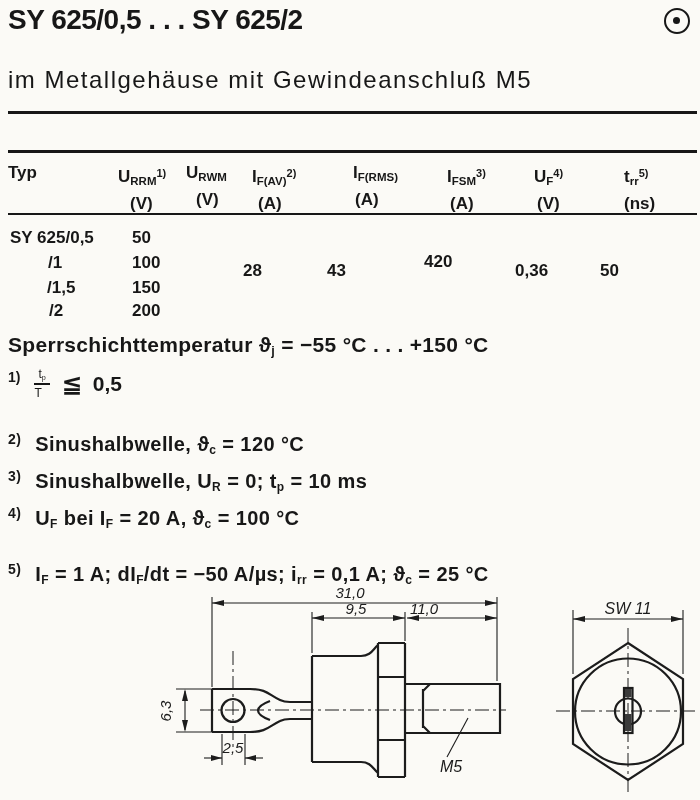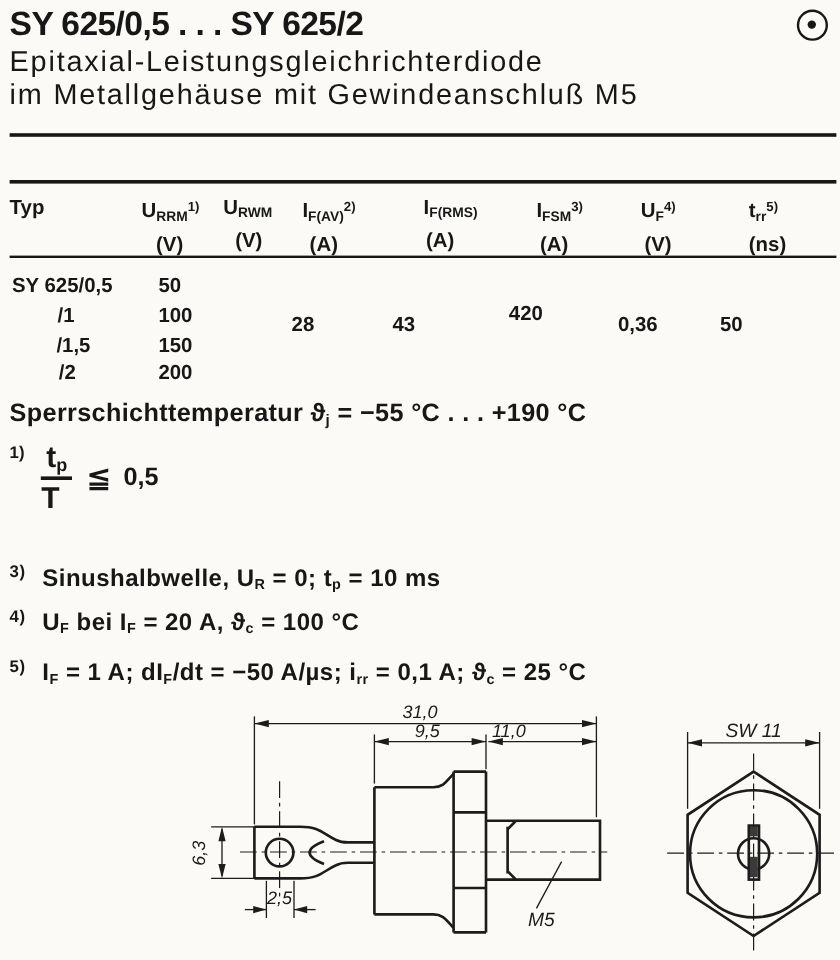--- a/index.html
+++ b/index.html
@@ -21,21 +21,21 @@
   .td{position:absolute;font-size:17px;font-weight:700;white-space:nowrap;}
   .num{width:60px;text-align:left;}
   
   .jline{position:absolute;left:8px;top:333px;font-size:21px;font-weight:700;letter-spacing:0.3px;white-space:nowrap;}
   .seg-sub{font-size:0.6em;vertical-align:-0.22em;}
   .seg-sup{font-size:0.6em;vertical-align:0.45em;}
   .footnote{position:absolute;left:8px;font-size:20px;font-weight:700;letter-spacing:0.4px;white-space:nowrap;}
   .fn-marker{display:inline-block;font-size:14px;vertical-align:7px;margin-right:14px;font-weight:700;}
   .fn1{position:absolute;left:8px;top:367px;display:flex;align-items:center;}
   .fn1 .fn-marker{align-self:flex-start;margin-top:2px;}
-  .frac{display:inline-block;font-size:25px;font-weight:700;}
+  .frac{display:inline-block;font-size:12px;font-weight:400;}
   .frac-num{display:block;padding:0 4px 1px;}
   .frac-bar{display:block;height:2.5px;background:#171717;}
   .frac-den{display:block;padding-top:1px;}
   .fn1-rel{font-size:25px;font-weight:700;margin:0 10px 0 12px;}
   .fn1-val{font-size:21px;font-weight:700;}
   
   svg{position:absolute;overflow:visible;}
   .outline{stroke:#1c1c1c;stroke-width:2.2;fill:none;}
   .thin{stroke:#1c1c1c;stroke-width:1.1;fill:none;}
   .cl{stroke:#1c1c1c;stroke-width:1;fill:none;stroke-dasharray:14 4 3 4;}
@@ -44,21 +44,20 @@
 </style>
 </head>
 <body>
 
 <div class="page">
 
   <div class="title">SY 625/0,5 . . . SY 625/2</div>
   <div class="corner">
       <div class="corner-dot"></div>
     </div>
-  <div class="subtitle" style="top:38px">Epitaxial-Leistungsgleichrichterdiode</div>
   <div class="subtitle" style="top:66px">im Metallgehäuse mit Gewindeanschluß M5</div>
 
   <div class="rule" style="top:111px;height:3px"></div>
   <div class="rule" style="top:150px;height:3px"></div>
 
   <div class="th" style="left:8px">
     <div class="th-sym"><span class="seg-n">Typ</span></div>
   </div>
   <div class="th" style="left:118px">
     <div class="th-sym"><span class="seg-n">U</span><span class="seg-sub">RRM</span><span class="seg-sup">1)</span></div>
@@ -100,40 +99,43 @@
   <div class="td num" style="left:132px;top:253px">100</div>
   <div class="td num" style="left:132px;top:278px">150</div>
   <div class="td num" style="left:132px;top:301px">200</div>
 
   <div class="td num" style="left:243px;top:261px">28</div>
   <div class="td num" style="left:327px;top:261px">43</div>
   <div class="td num" style="left:424px;top:252px">420</div>
   <div class="td num" style="left:515px;top:261px">0,36</div>
   <div class="td num" style="left:600px;top:261px">50</div>
 
-  <div class="jline"><span class="seg-n">Sperrschichttemperatur ϑ</span><span class="seg-sub">j</span><span class="seg-n"> = −55 °C . . . +190 °C</span></div>
+  <div class="jline"><span class="seg-n">Sperrschichttemperatur ϑ</span><span class="seg-sub">j</span><span class="seg-n"> = −55 °C . . . +150 °C</span></div>
 
   <div class="fn1">
     <span class="fn-marker">1)</span>
     <span class="frac">
       <span class="frac-num"><span class="seg-n">t</span><span class="seg-sub">p</span></span>
       <span class="frac-bar"></span>
       <span class="frac-den">T</span>
     </span>
     <span class="fn1-rel">≦</span>
     <span class="fn1-val">0,5</span>
   </div>
 
+  <div class="footnote" style="top:431px">
+    <span class="fn-marker">2)</span><span><span class="seg-n">Sinushalbwelle, ϑ</span><span class="seg-sub">c</span><span class="seg-n"> = 120 °C</span></span>
+  </div>
   <div class="footnote" style="top:468px">
     <span class="fn-marker">3)</span><span><span class="seg-n">Sinushalbwelle, U</span><span class="seg-sub">R</span><span class="seg-n"> = 0; t</span><span class="seg-sub">p</span><span class="seg-n"> = 10 ms</span></span>
   </div>
   <div class="footnote" style="top:505px">
     <span class="fn-marker">4)</span><span><span class="seg-n">U</span><span class="seg-sub">F</span><span class="seg-n"> bei I</span><span class="seg-sub">F</span><span class="seg-n"> = 20 A, ϑ</span><span class="seg-sub">c</span><span class="seg-n"> = 100 °C</span></span>
   </div>
-  <div class="footnote" style="top:547px">
+  <div class="footnote" style="top:561px">
     <span class="fn-marker">5)</span><span><span class="seg-n">I</span><span class="seg-sub">F</span><span class="seg-n"> = 1 A; dI</span><span class="seg-sub">F</span><span class="seg-n">/dt = −50 A/µs; i</span><span class="seg-sub">rr</span><span class="seg-n"> = 0,1 A; ϑ</span><span class="seg-sub">c</span><span class="seg-n"> = 25 °C</span></span>
   </div>
 
   <svg style="left:160px;top:578px" width="350" height="222" viewBox="160 578 350 222">
 
     <line class="cl" x1="200" y1="710" x2="506" y2="710"></line>
     <line class="cl" x1="233" y1="651" x2="233" y2="747"></line>
 
     <g>
       <line class="thin" x1="212" y1="597" x2="212" y2="687"></line>

